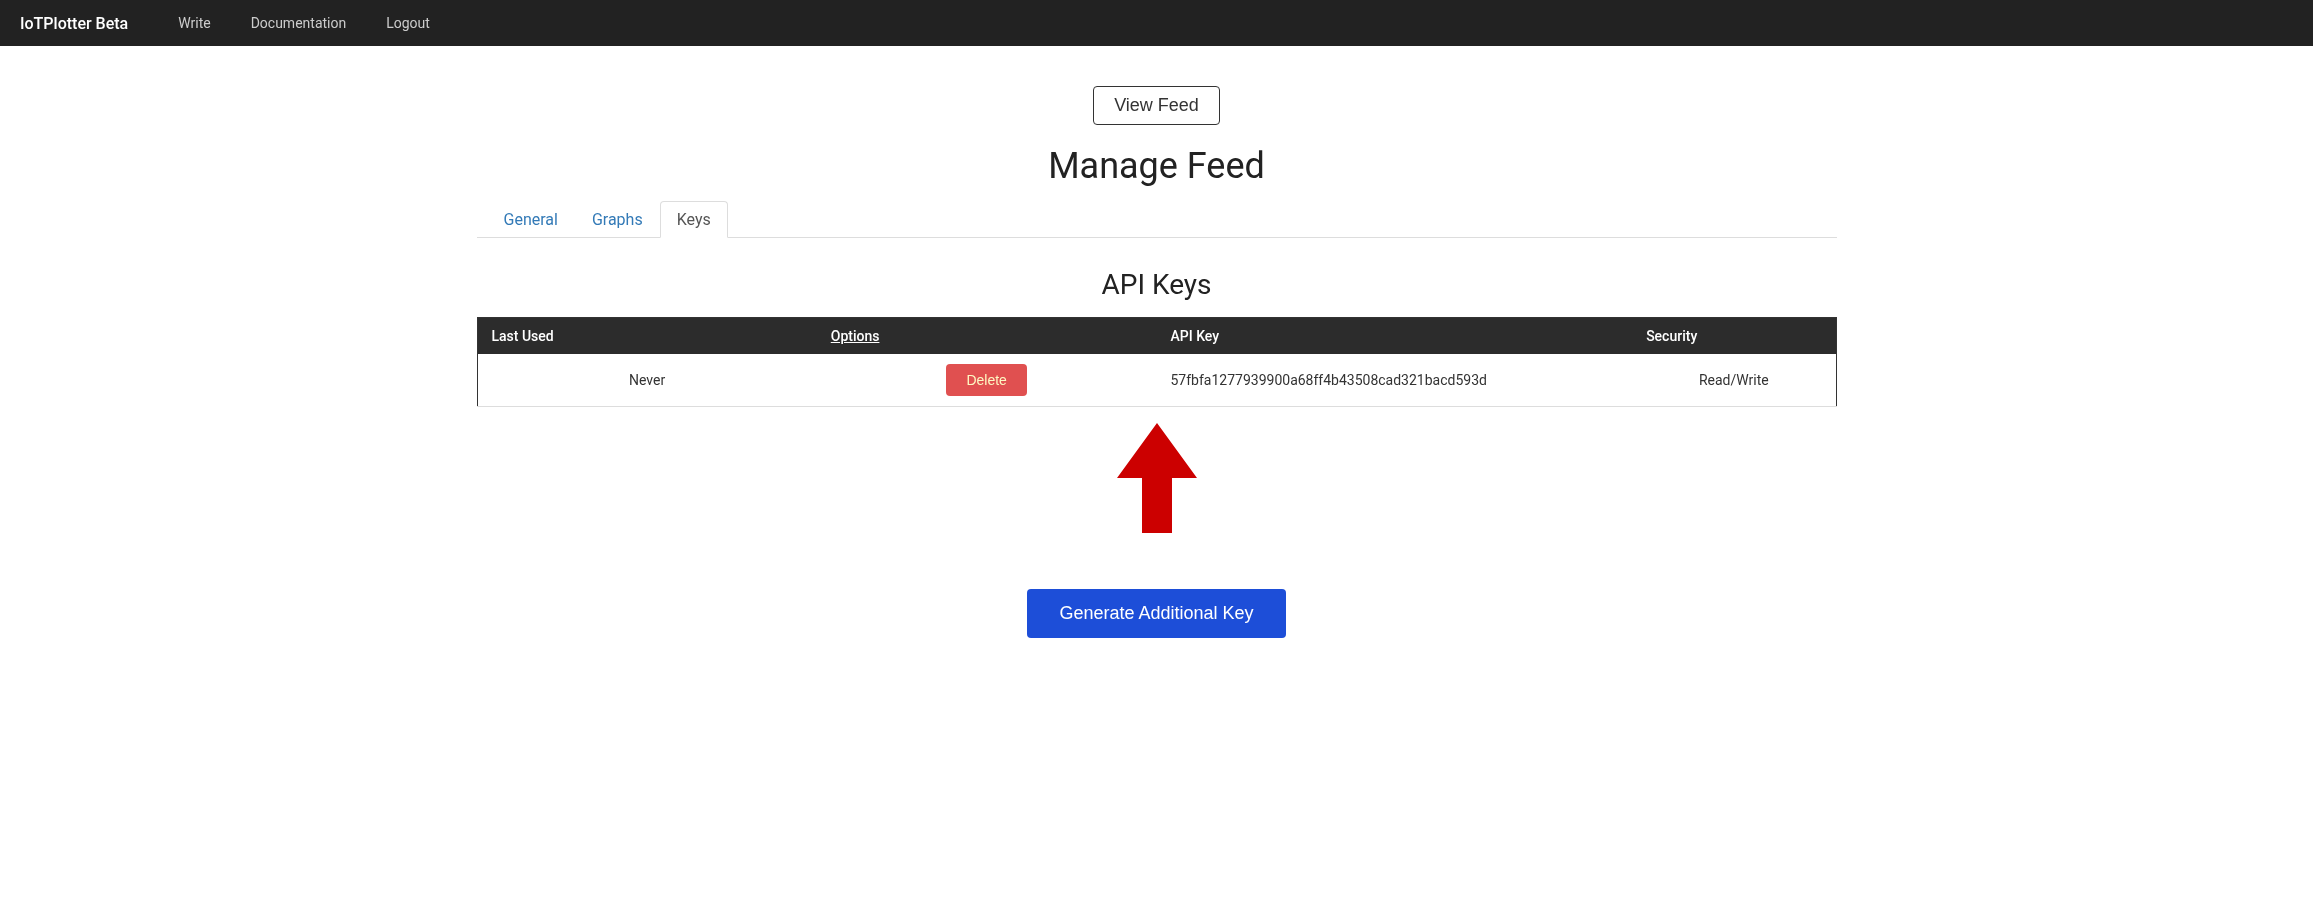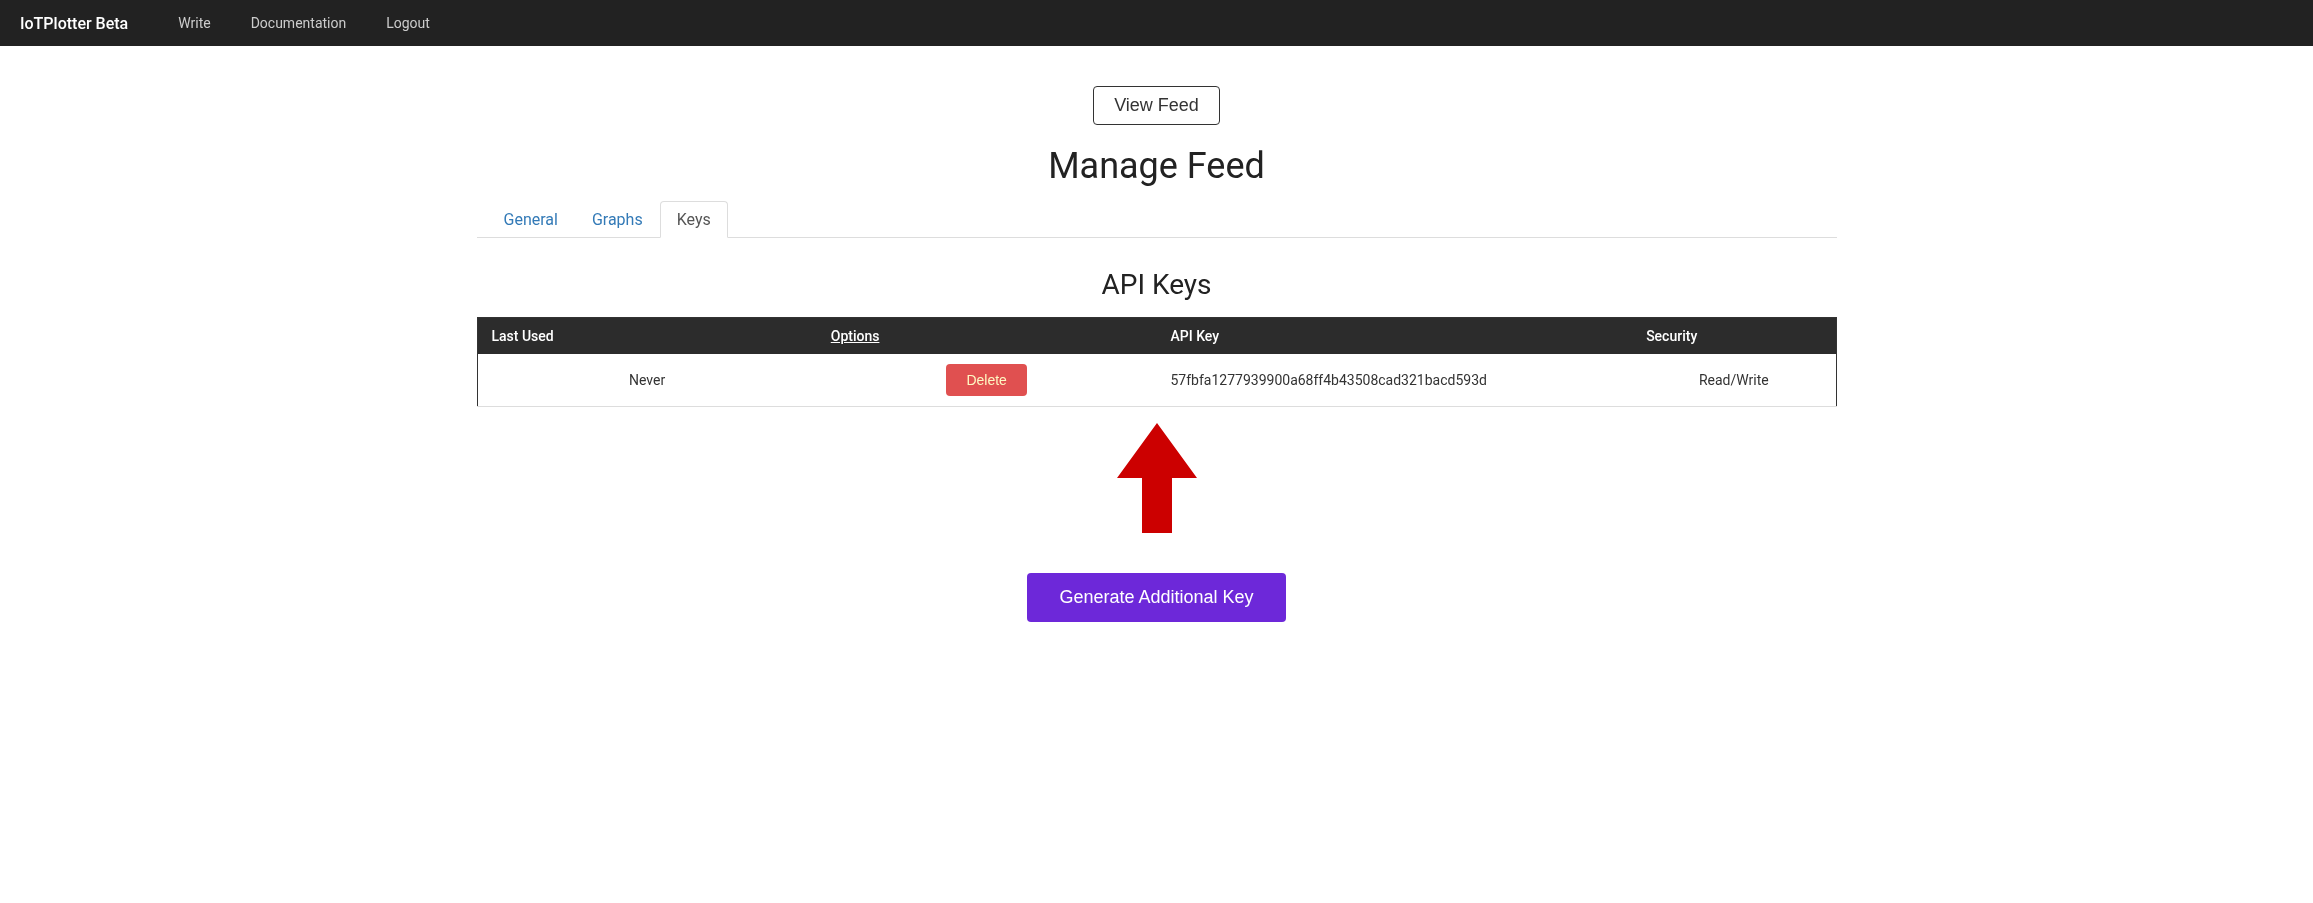--- a/index.html
+++ b/index.html
@@ -170,27 +170,28 @@
 
     
     .generate-btn-container {
       display: flex;
       justify-content: center;
       margin-top: 40px;
       position: relative;
     }
 
     .generate-btn {
-      background-color: #6d28d9;
+      background-color: #1d4ed8;
       color: white;
       border: none;
       padding: 14px 32px;
       font-size: 18px;
       cursor: pointer;
       border-radius: 4px;
+      margin-top: 16px;
     }
 
     
     .arrow-svg-container {
       display: flex;
       justify-content: center;
       align-items: center;
       margin: 16px 0;
       
       position: relative;

